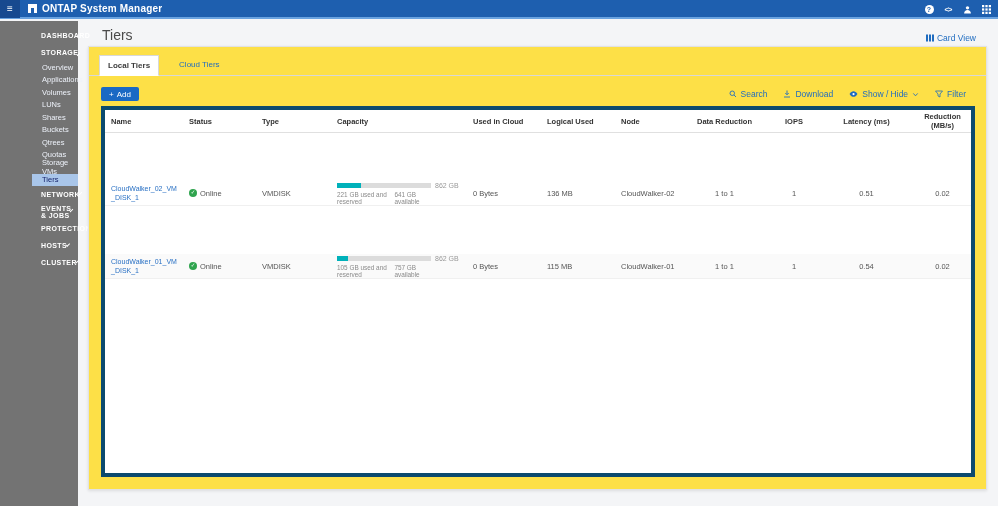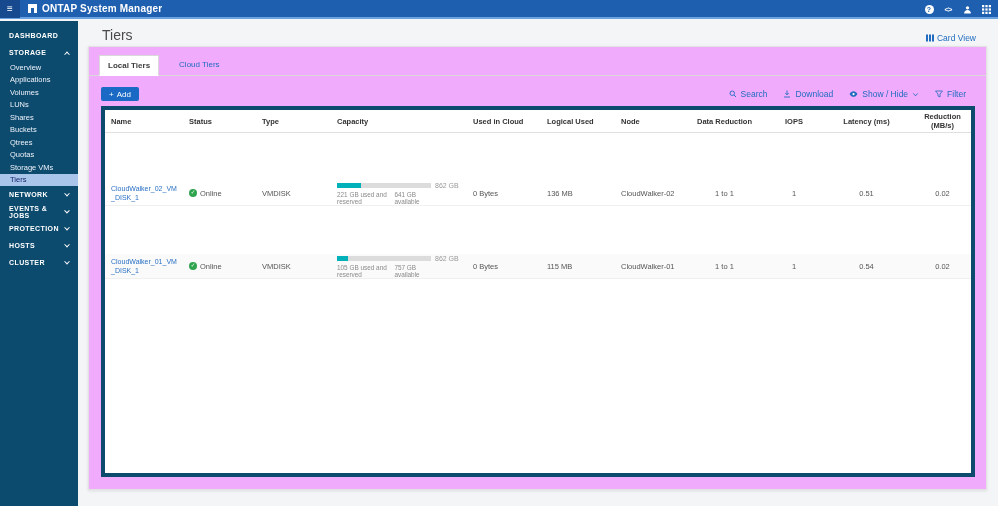--- a/index.html
+++ b/index.html
@@ -32,21 +32,21 @@
     background:#123e86; border:1px solid #0f3576; border-radius:2px;
     display:flex; align-items:center; justify-content:space-between;
     padding:0 6px; color:#cdd9ee; font-size:7.5px;
   }
   .topbar-icons { position:absolute; right:7px; top:0; height:19px; display:flex; align-items:center; gap:9px; }
   .tb-icon { width:10px; height:10px; display:flex; align-items:center; justify-content:center; cursor:pointer; }
   .help-circle { width:9px; height:9px; border-radius:50%; background:#fff; color:#1e5faf; font-size:7px; font-weight:bold; display:flex; align-items:center; justify-content:center; }
   .code-glyph { color:#fff; font-size:7.5px; font-weight:bold; letter-spacing:-1px; }
 
   
-  .sidebar { position:absolute; top:21px; left:0; width:78px; bottom:0; background:#0c4a6e; }
+  .sidebar { position:absolute; top:21px; left:0; width:78px; bottom:0; background:#737373;padding-left:32px; }
   .side-section {
     height:17px; display:flex; align-items:center; justify-content:space-between;
     padding:0 9px; color:#fff; font-size:7px; font-weight:bold; letter-spacing:.4px; cursor:pointer;
   }
   .side-section.first { margin-top:6px; }
   .side-sub {
     height:12.5px; display:flex; align-items:center; padding-left:10px;
     color:#eef2fa; font-size:7.5px; cursor:pointer;
   }
   .side-sub.selected { background:#a9c6ea; color:#15236b; }
@@ -56,21 +56,21 @@
 
   
   .main { position:absolute; left:78px; top:21px; right:0; bottom:0; }
   .page-title { position:absolute; left:24px; top:6px; font-size:14px; color:#4a4a4a; }
   .card-view {
     position:absolute; right:22px; top:12px; color:#1f6cc0; font-size:8.5px;
     display:flex; align-items:center; gap:3px; cursor:pointer;
   }
   .card {
     position:absolute; left:10px; top:25px; width:899px; height:444px;
-    background:#f0abfc; border:1px solid #e2e2e2;
+    background:#fde047; border:1px solid #e2e2e2;
     box-shadow:0 1px 3px rgba(0,0,0,.1);
   }
 
   
   .tabs { position:absolute; top:8px; left:0; right:0; height:21px; display:flex; align-items:flex-end; padding-left:10px; border-bottom:1px solid #d8d8d8; }
   .tab { height:21px; display:flex; align-items:center; padding:0 8px; font-size:8px; cursor:pointer; }
   .tab.active { background:#fff; border:1px solid #d8d8d8; border-bottom:1px solid #fff; margin-bottom:-1px; font-weight:bold; color:#3b3b3b; }
   .tab.inactive { color:#1f6cc0; margin-left:12px; }
 
   

